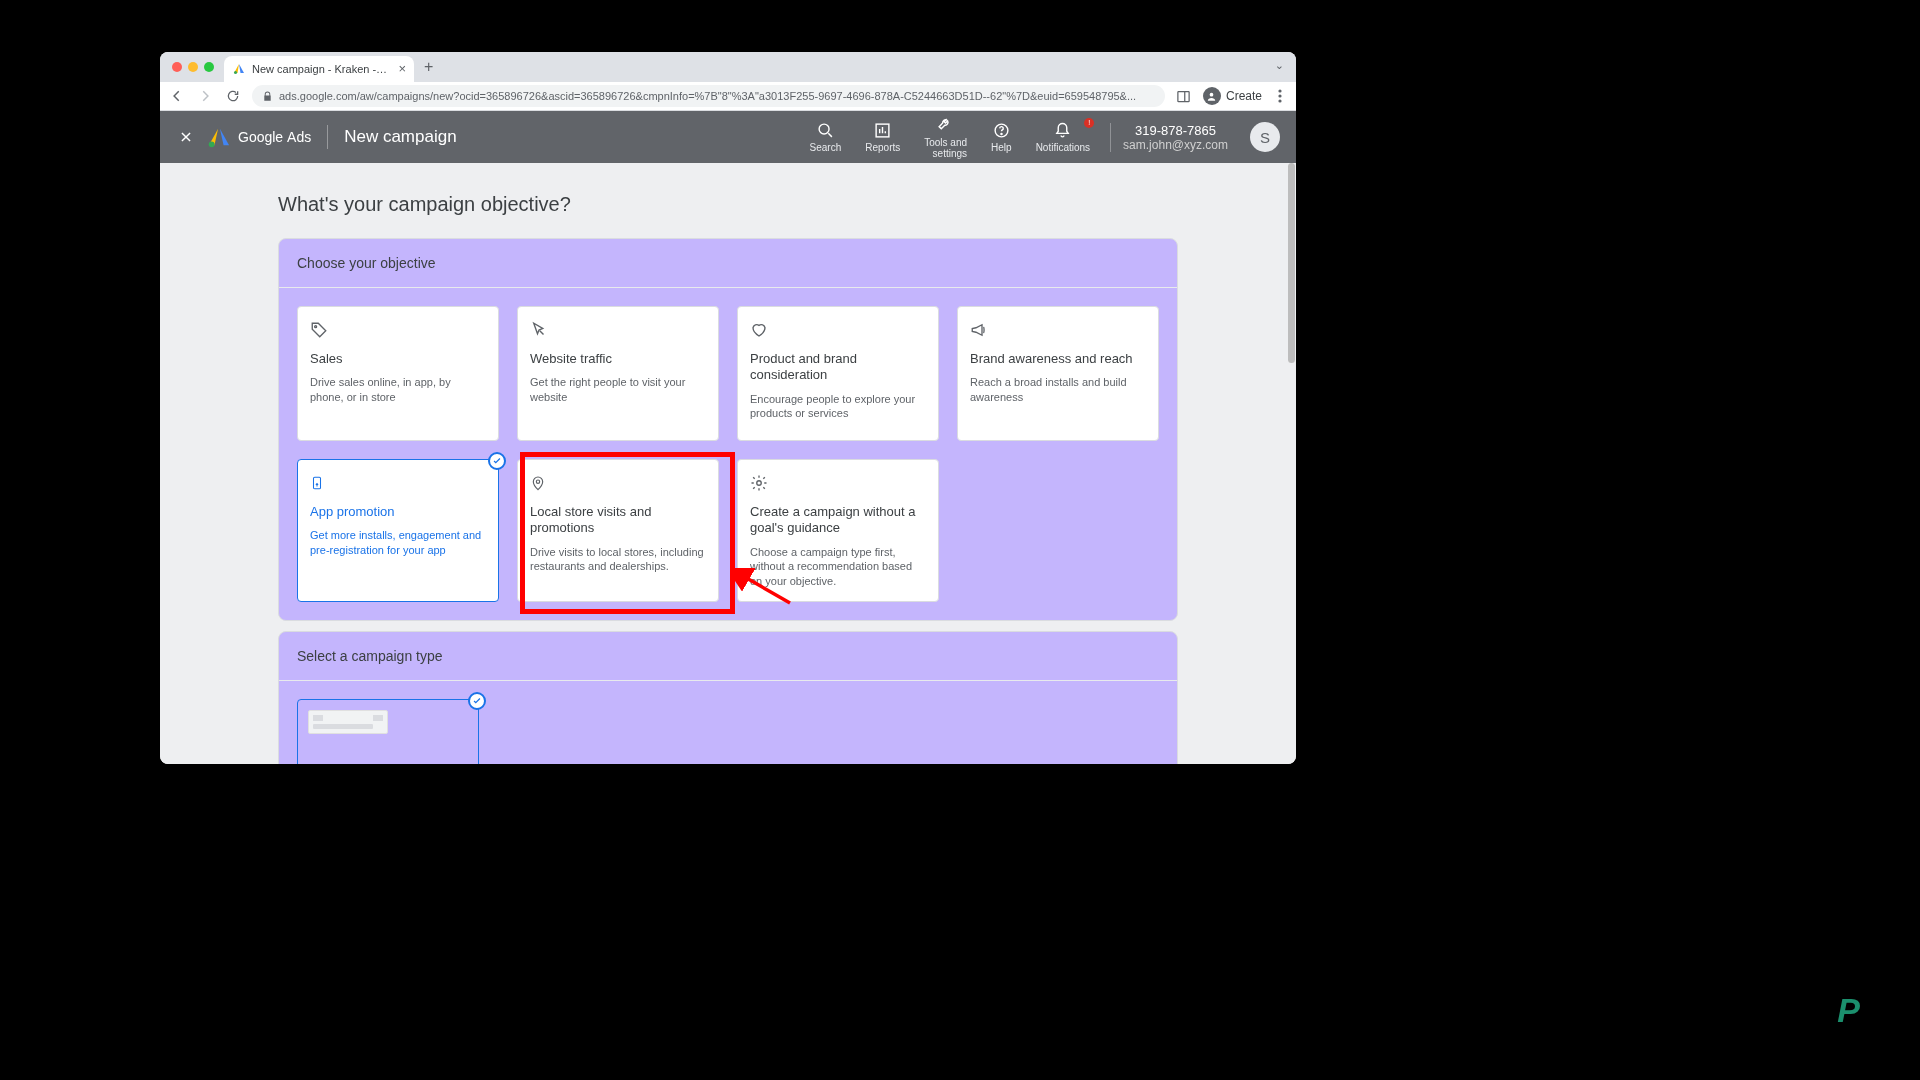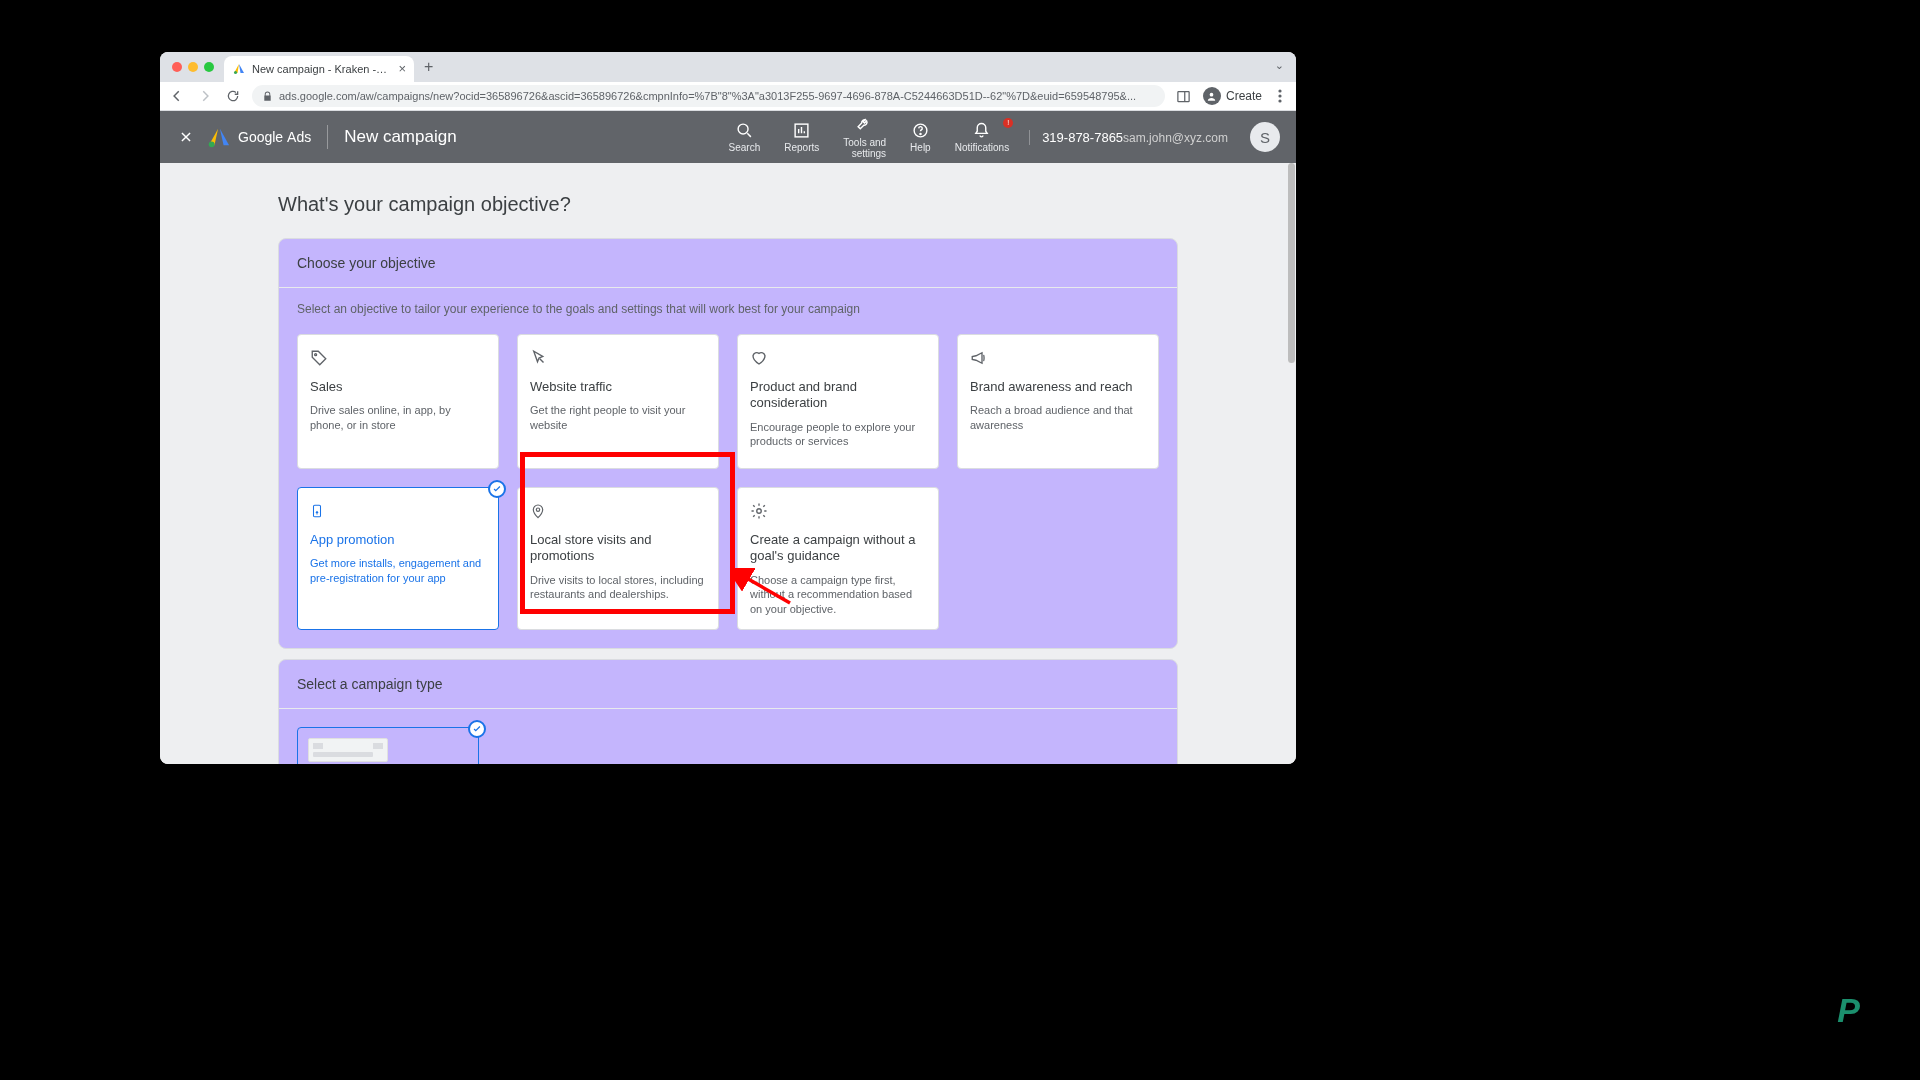--- a/index.html
+++ b/index.html
@@ -30,21 +30,21 @@
 .hdr-logo { display:flex; align-items:center; gap:8px; font-size:14px; font-weight:400; }
 .hdr-logo b { font-weight:500; }
 .hdr-sep { width:1px; height:24px; background:rgba(255,255,255,0.35); margin:0 16px; }
 .hdr-title { font-size:17px; font-weight:400; }
 .hdr-spacer { flex:1; }
 .hdr-actions { display:flex; align-items:stretch; }
 .hdr-action { display:flex; flex-direction:column; align-items:center; justify-content:center; padding:0 12px; font-size:10px; color:#e8eaed; gap:3px; position:relative; }
 .hdr-action .ico { height:18px; display:flex; align-items:center; justify-content:center; }
 .hdr-action .lbl { line-height:1.1; text-align:right; }
 .notif-badge { position:absolute; top:2px; right:8px; width:10px; height:10px; background:#d93025; border-radius:50%; color:#fff; font-size:7px; display:flex; align-items:center; justify-content:center; }
-.hdr-account { display:flex; flex-direction:row; align-items:flex-end; justify-content:center; padding:0 12px; font-size:12px; color:#fff; border-left:1px solid rgba(255,255,255,0.3); margin-left:8px; }
+.hdr-account { display:flex; flex-direction:column; align-items:center; justify-content:center; padding:0 12px; font-size:12px; color:#fff; border-left:1px solid rgba(255,255,255,0.3); margin-left:8px; }
 .hdr-avatar { width:30px; height:30px; border-radius:50%; background:#e8eaed; color:#5f6368; display:flex; align-items:center; justify-content:center; font-size:15px; margin-left:10px; }
 
 .content { position:absolute; top:111px; left:0; right:0; bottom:0; background:#eeeff1; overflow:hidden; }
 .content-inner { width: 900px; margin: 0 auto; padding-top: 30px; }
 .page-q { font-size:20px; color:#3c4043; font-weight:400; margin-bottom:22px; }
 .card { background:#c4b5fd; border:1px solid #dadce0; border-radius:8px; margin-bottom:10px; }
 .card-head { padding:16px 18px; border-bottom:1px solid #e8eaed; font-size:14px; color:#3c4043; font-weight:500; }
 .card-sub { padding:14px 18px 0 18px; font-size:12px; color:#5f6368; }
 .grid { display:grid; grid-template-columns: repeat(4, 1fr); gap:18px; padding:18px; }
 .obj { border:1px solid #dadce0; border-radius:4px; padding:12px; min-height:135px; position:relative; cursor:pointer; background:#fff; }
@@ -217,21 +217,20 @@
     <div class="hdr-avatar">S</div>
   </div>
 
   <div class="content">
     <div class="scrollbar"></div>
     <div class="content-inner">
       <div class="page-q">What's your campaign objective?</div>
 
       <div class="card">
         <div class="card-head">Choose your objective</div>
-        <div class="card-sub">Select an objective to tailor your experience to the goals and settings that will work best for your campaign</div>
         <div class="grid">
 
           <div class="obj">
             <div class="oico">
                 <svg width="18" height="18" viewBox="0 0 24 24" fill="none" stroke="currentColor" stroke-width="1.8">
                   <path d="M3 3h8l10 10-8 8L3 11V3z"></path>
                   <circle cx="7.5" cy="7.5" r="1.3"></circle>
                 </svg>
               </div>
             <div class="ot">Sales</div>
@@ -261,21 +260,21 @@
           </div>
 
           <div class="obj">
             <div class="oico">
                 <svg width="18" height="18" viewBox="0 0 24 24" fill="none" stroke="currentColor" stroke-width="1.8">
                   <path d="M3 10v4l5 1 8 4V5l-8 4-5 1z"></path>
                   <path d="M18 8c1 1 1 7 0 8"></path>
                 </svg>
               </div>
             <div class="ot">Brand awareness and reach</div>
-            <div class="od">Reach a broad audience and that awareness</div>
+            <div class="od">Reach a broad installs and build awareness</div>
           </div>
 
           <div class="obj selected">
             <span class="check">
                 <svg width="10" height="10" viewBox="0 0 24 24" fill="none" stroke="currentColor" stroke-width="3">
                   <path d="M5 12l4 4 10-10"></path>
                 </svg>
               </span>
             <div class="oico">
                 <svg width="14" height="18" viewBox="0 0 24 24" fill="none" stroke="currentColor" stroke-width="1.8">

